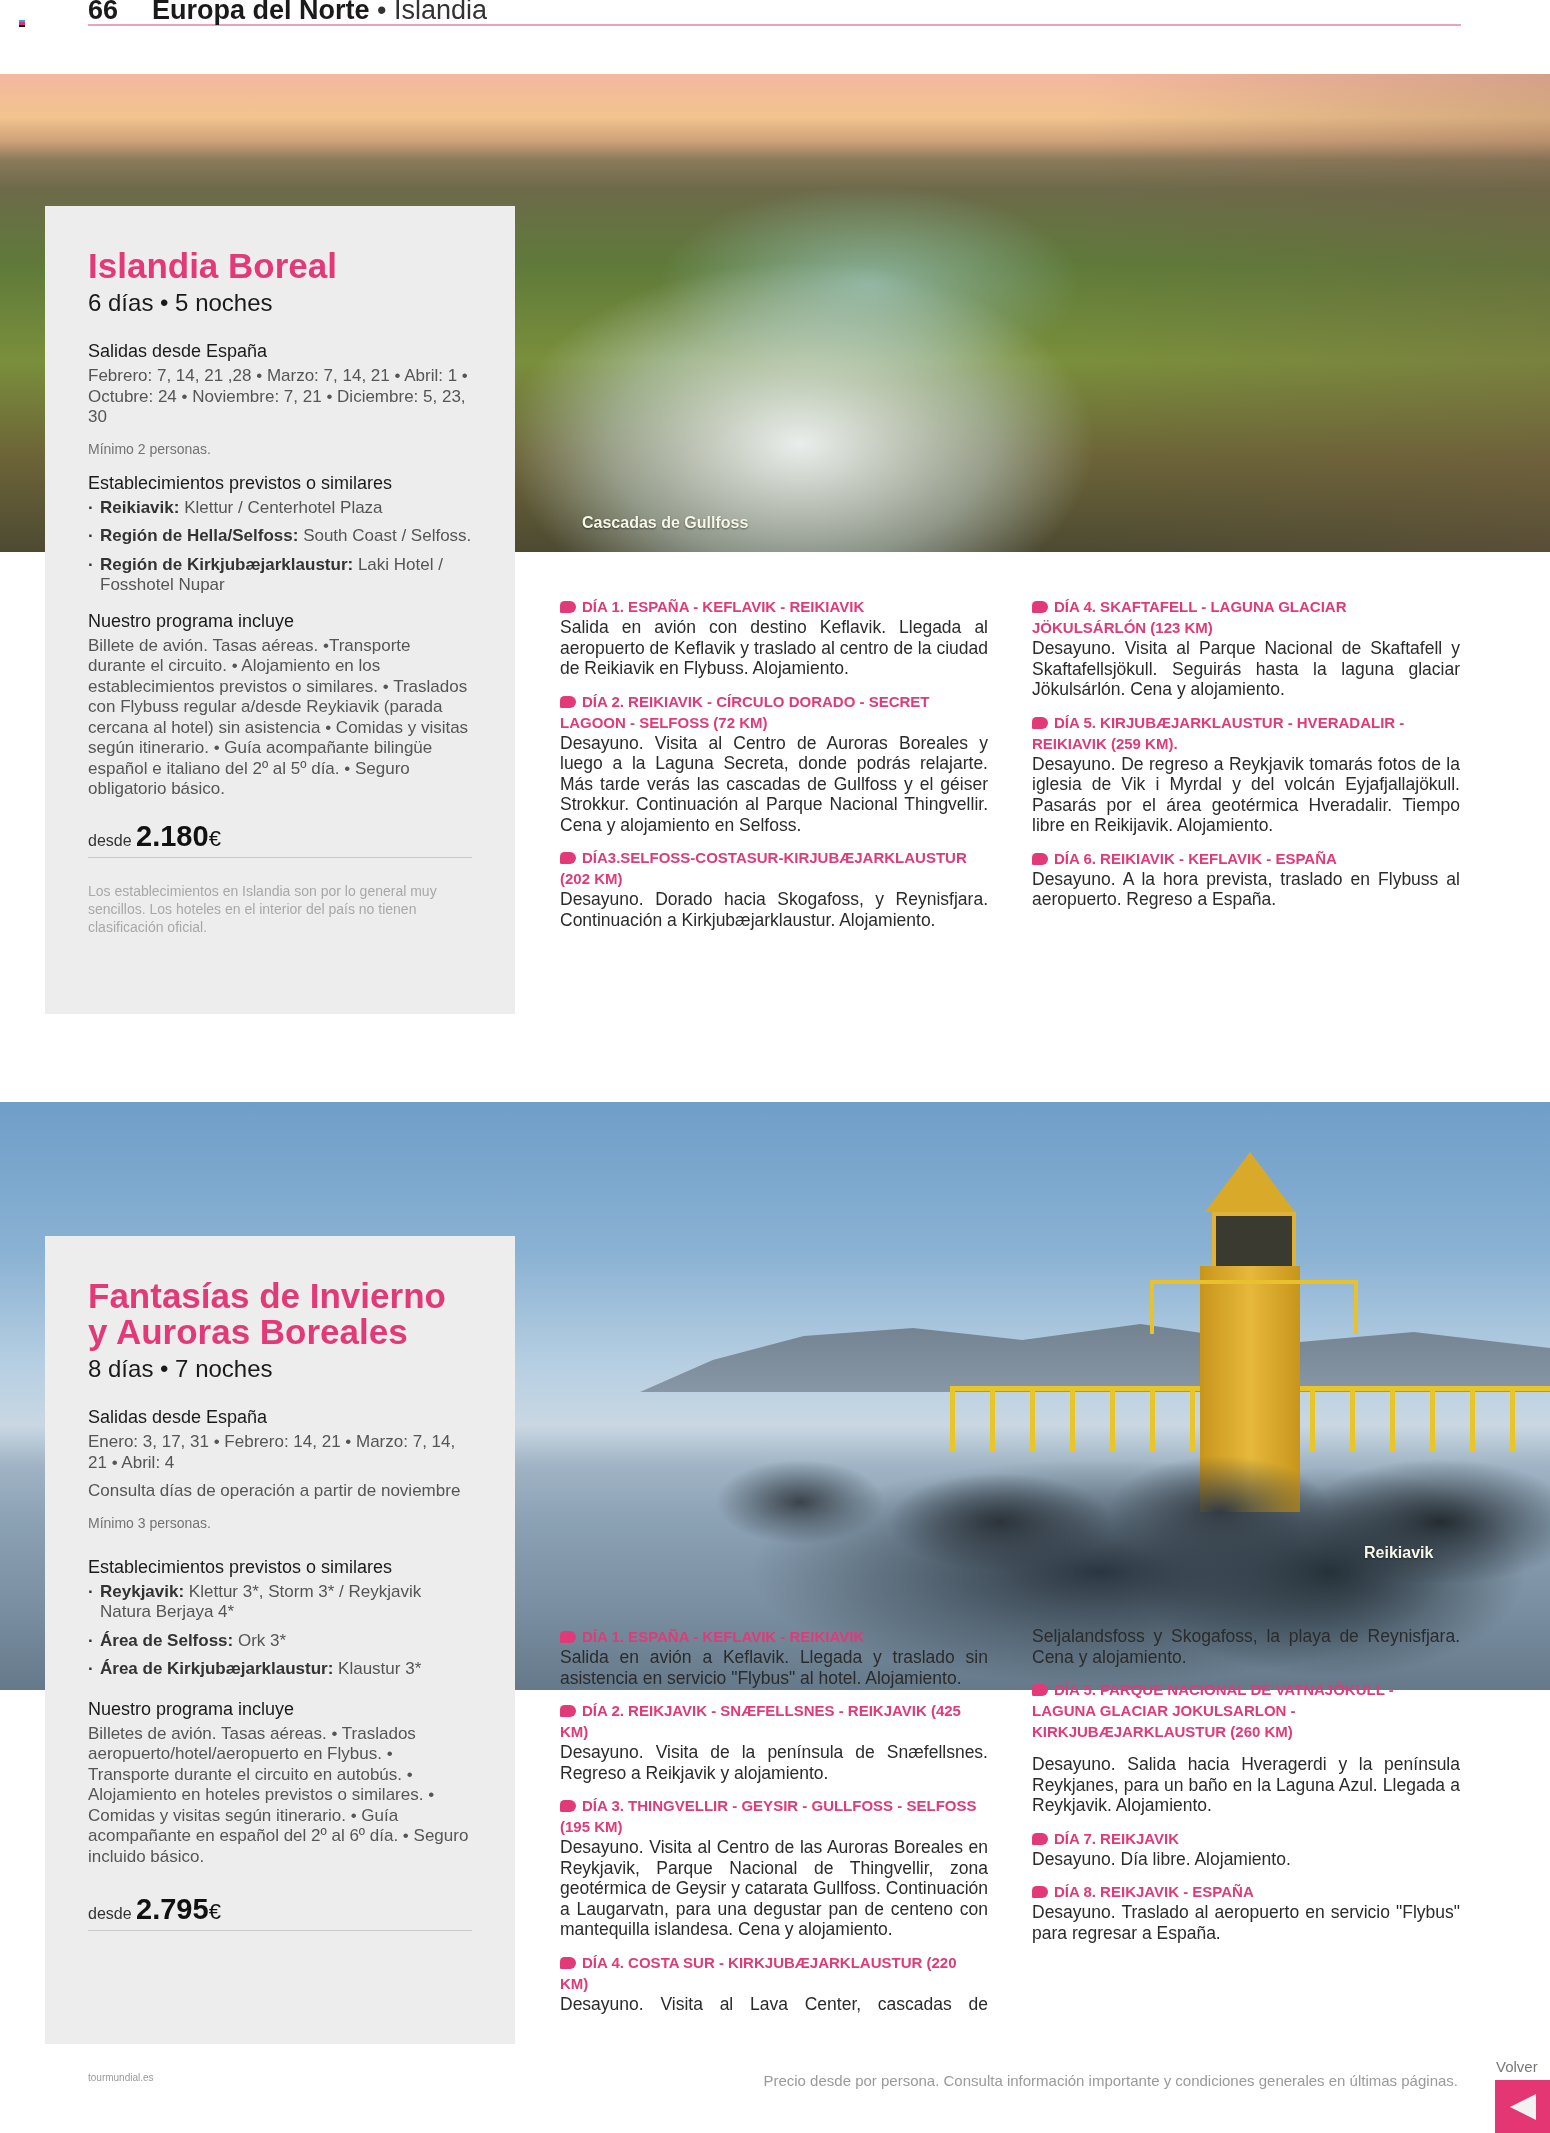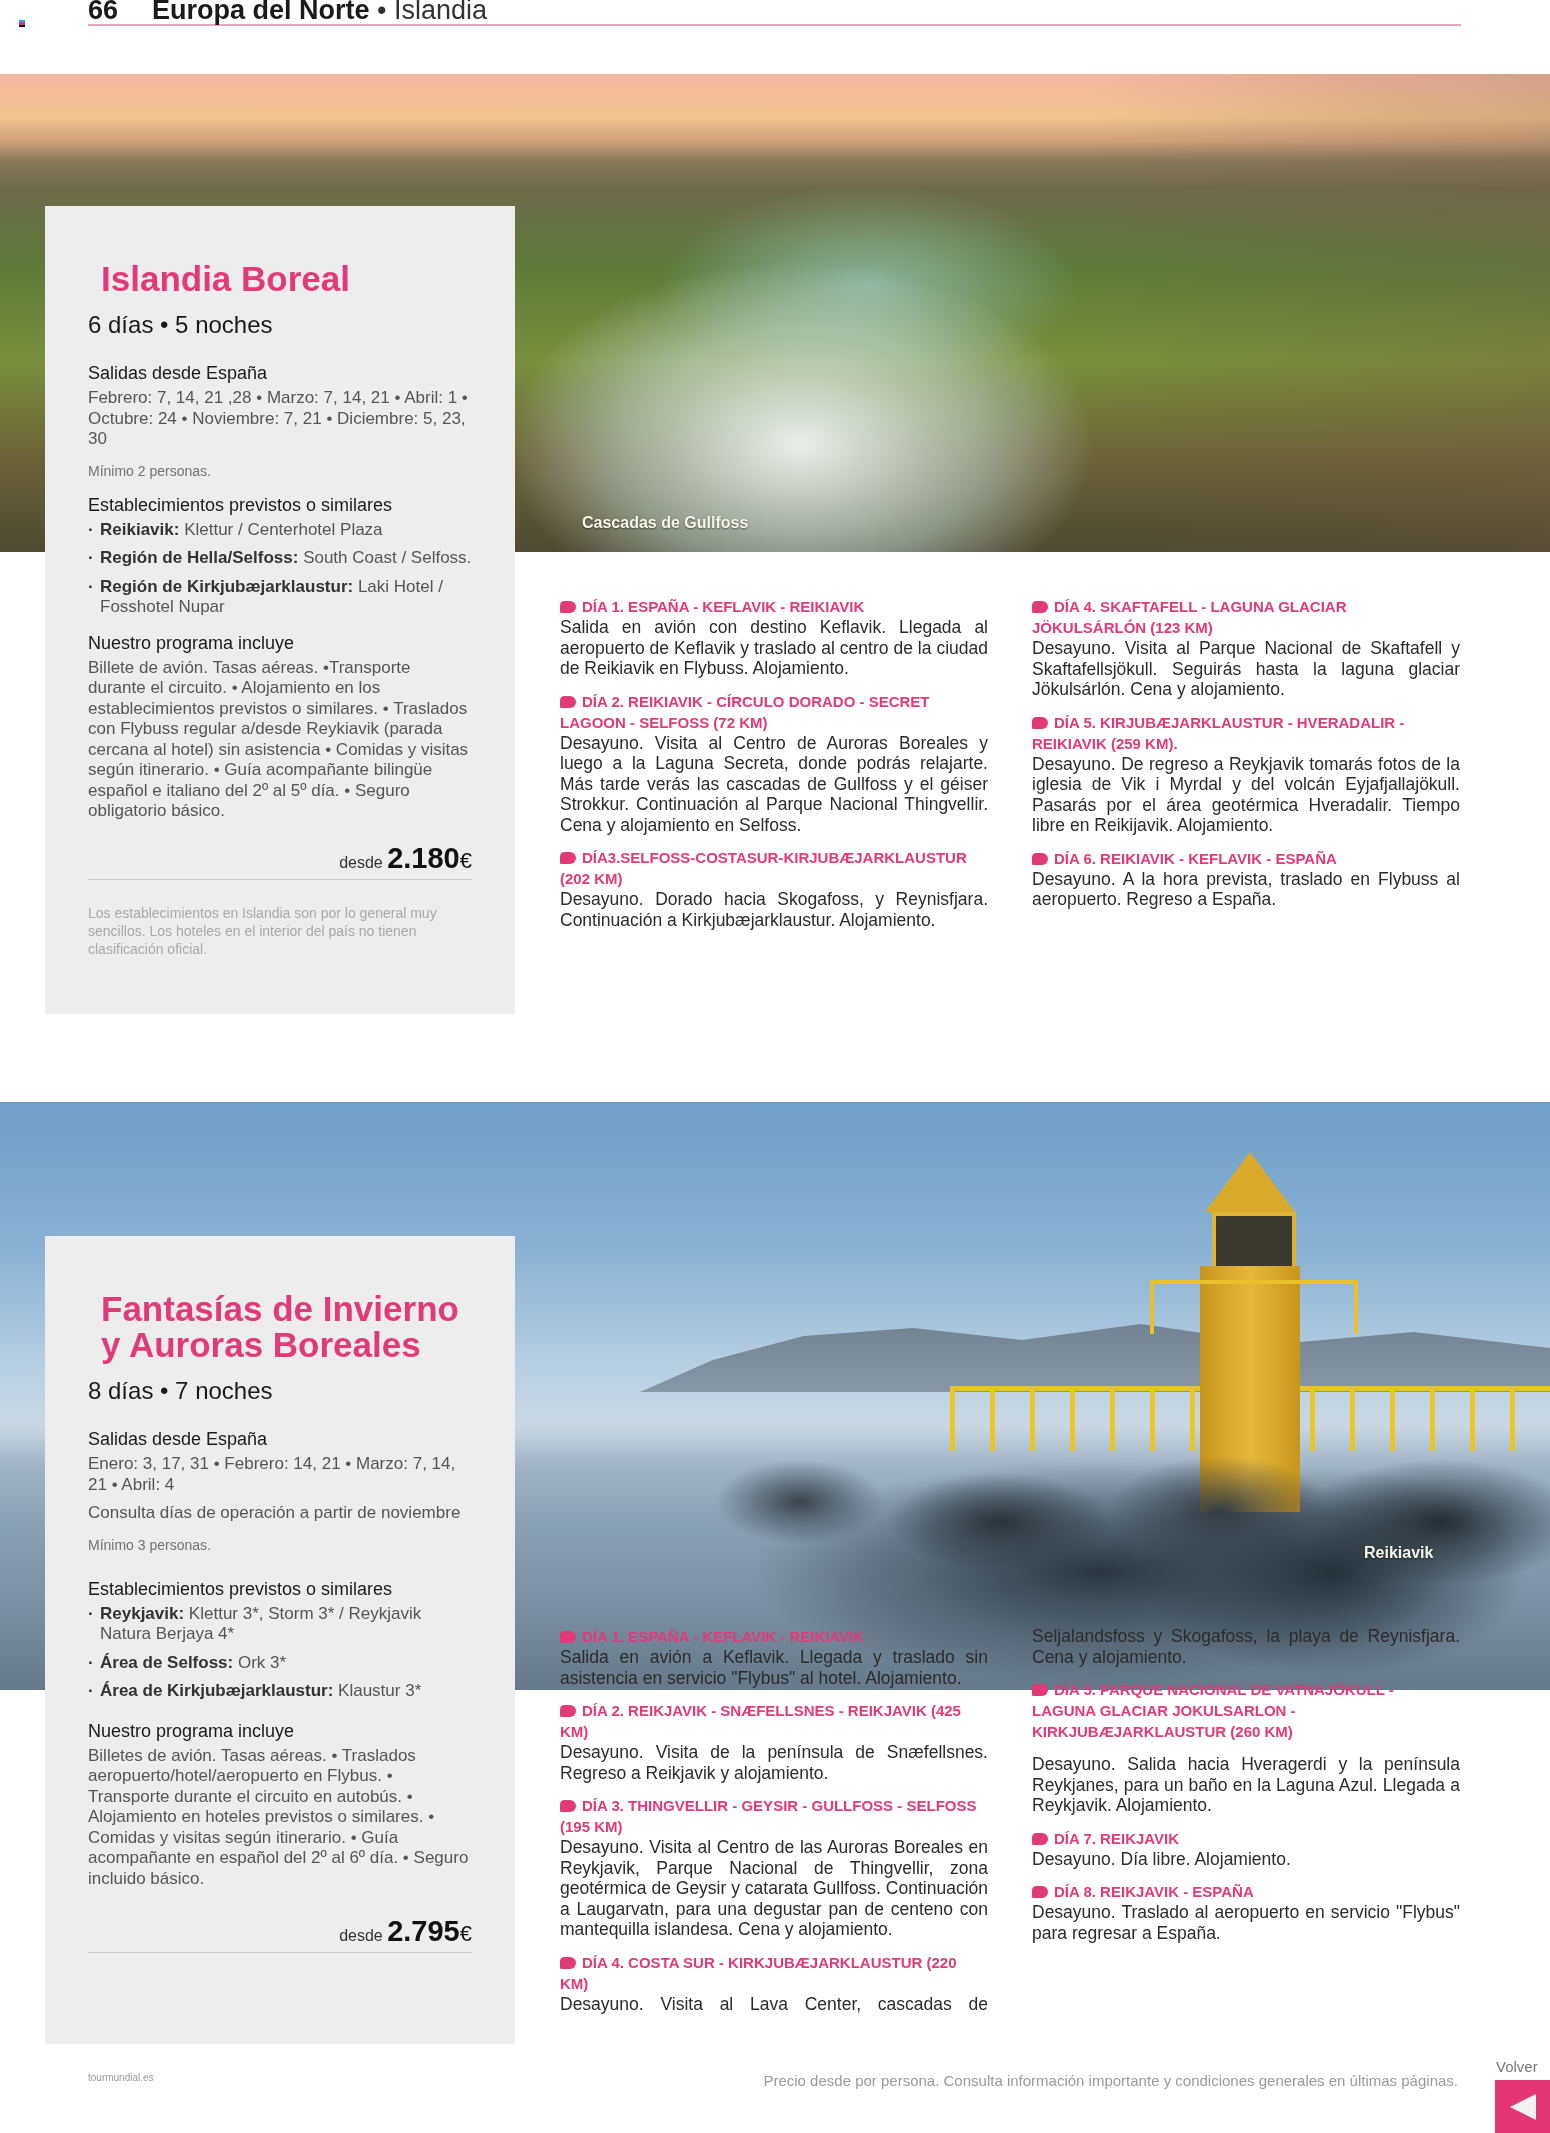--- a/index.html
+++ b/index.html
@@ -46,30 +46,30 @@
                 radial-gradient(ellipse 160px 80px at 520px 70px, #333c44, transparent 70%),
                 radial-gradient(ellipse 200px 90px at 740px 80px, #252d33, transparent 70%); }
   .mountains { position: absolute; left: 640px; top: 210px; width: 910px; height: 80px;
     background: linear-gradient(180deg, #6f7f8e, #8797a6); clip-path: polygon(0 100%, 8% 60%, 18% 30%, 30% 20%, 42% 35%, 55% 15%, 70% 40%, 85% 25%, 100% 45%, 100% 100%); }
   .caption { position: absolute; color: #f7f7e8; font-weight: bold; font-size: 16px; text-shadow: 0 1px 2px rgba(0,0,0,0.5); }
 
   .card { position: absolute; left: 45px; width: 470px; background: #ededed; }
   .card1 { top: 206px; height: 808px; }
   .card2 { top: 1236px; height: 808px; }
   .card-inner { position: absolute; left: 43px; right: 43px; }
-  .trip-title { color: #e23a78; font-weight: bold; font-size: 35px; line-height: 36px; margin: 13px; }
+  .trip-title { color: #e23a78; font-weight: bold; font-size: 35px; line-height: 36px; margin: 0; }
   .trip-duration { font-size: 24px; color: #1a1a1a; margin-top: 4px; line-height: 30px; }
   .h-sub { font-weight: normal; font-size: 18px; color: #1a1a1a; margin-top: 20px; line-height: 22px; }
   .p-text { font-size: 17px; color: #555; line-height: 20.5px; margin-top: 4px; }
   .p-min { font-size: 14px; color: #737373; margin-top: 12px; line-height: 18px; }
   .hotel-list { list-style: none; padding: 0; margin: 4px 0 0 0; }
   .hotel-list li { font-size: 17px; color: #555; line-height: 20.5px; padding-left: 12px; position: relative; margin-bottom: 8px; }
   .hotel-list li::before { content: "·"; position: absolute; left: 0; color: #333; font-weight: bold; }
   .hotel-list b { color: #333; }
-  .price-row { text-align: right; margin-top: 20px; padding-bottom: 4px; border-bottom: 1px solid #c9c9c9; }
+  .price-row { text-align: left; margin-top: 20px; padding-bottom: 4px; border-bottom: 1px solid #c9c9c9; }
   .price-from { font-size: 16px; color: #333; }
   .price-val { font-size: 29px; font-weight: bold; color: #111; }
   .price-cur { font-size: 22px; color: #111; }
   .note { font-size: 14px; color: #a8a8a8; line-height: 18px; margin-top: 24px; }
 
   .itin-col { position: absolute; width: 428px; }
   .day { margin-bottom: 12px; }
   .day-title { color: #e23a78; font-weight: bold; font-size: 15px; line-height: 21px; text-transform: uppercase; }
   .day-bullet { display: inline-block; width: 16px; height: 12px; background: #e23a78; border-radius: 6px 8px 8px 2px; margin-right: 6px; vertical-align: -1px; }
   .day-text { font-size: 17.5px; color: #2b2b2b; line-height: 20.5px; text-align: justify; }

